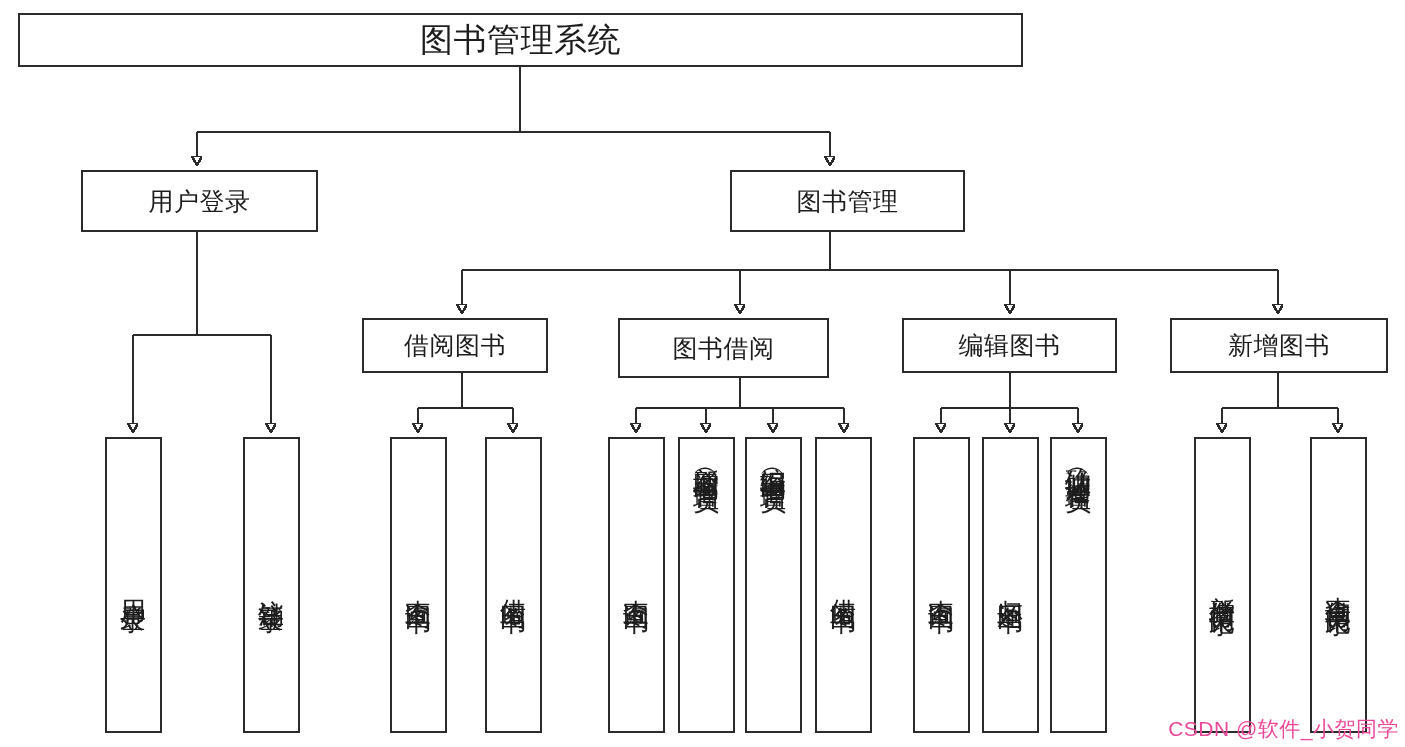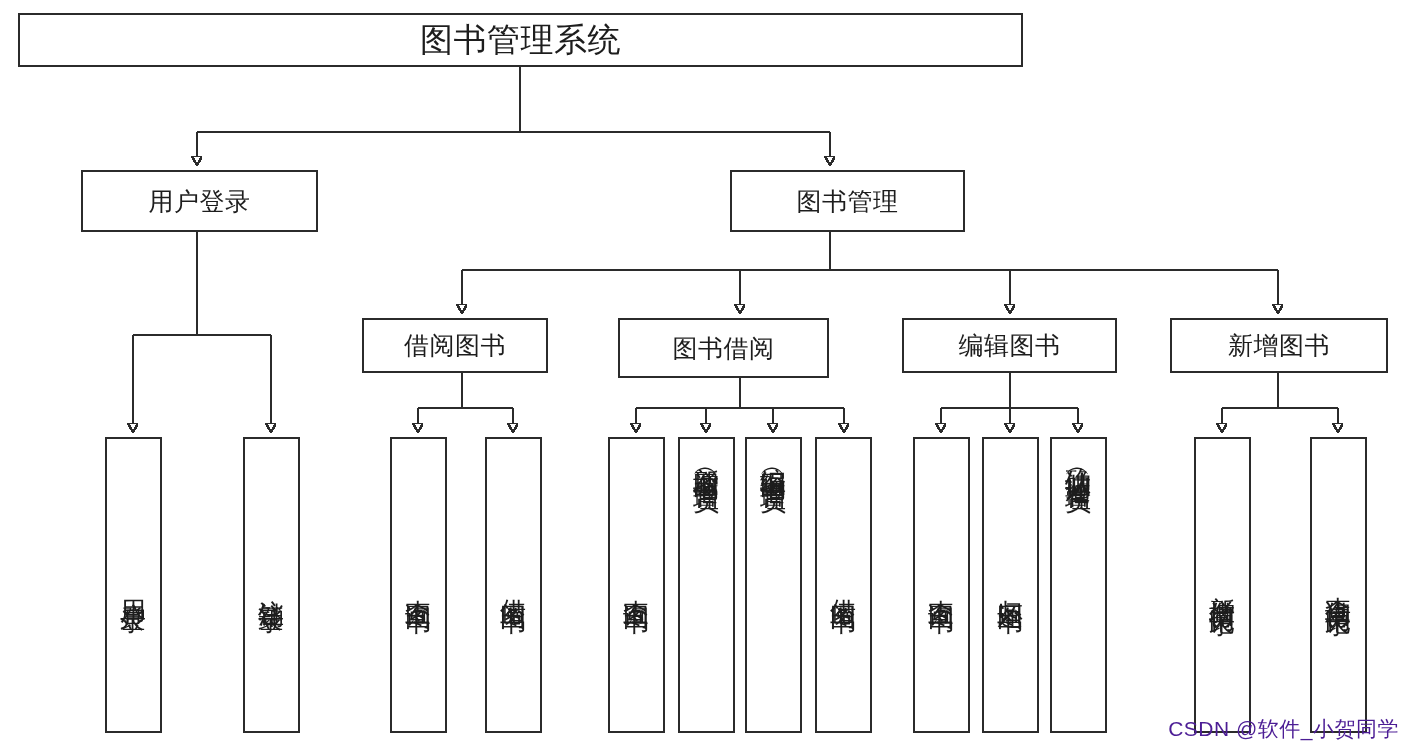--- a/index.html
+++ b/index.html
@@ -75,21 +75,21 @@
   .node.vert.mid {
     align-items: center;
     padding-top: 0;
   }
   
   #watermark {
     position: absolute;
     right: 6px;
     bottom: 4px;
     font-size: 21px;
-    color: #4c1d95;
+    color: #ec4899;
     letter-spacing: 0.5px;
     z-index: 6;
     white-space: nowrap;
     font-family: "Liberation Sans", "DejaVu Sans", sans-serif;
   }
 </style>
 </head>
 <body>
 
 <div id="canvas">

